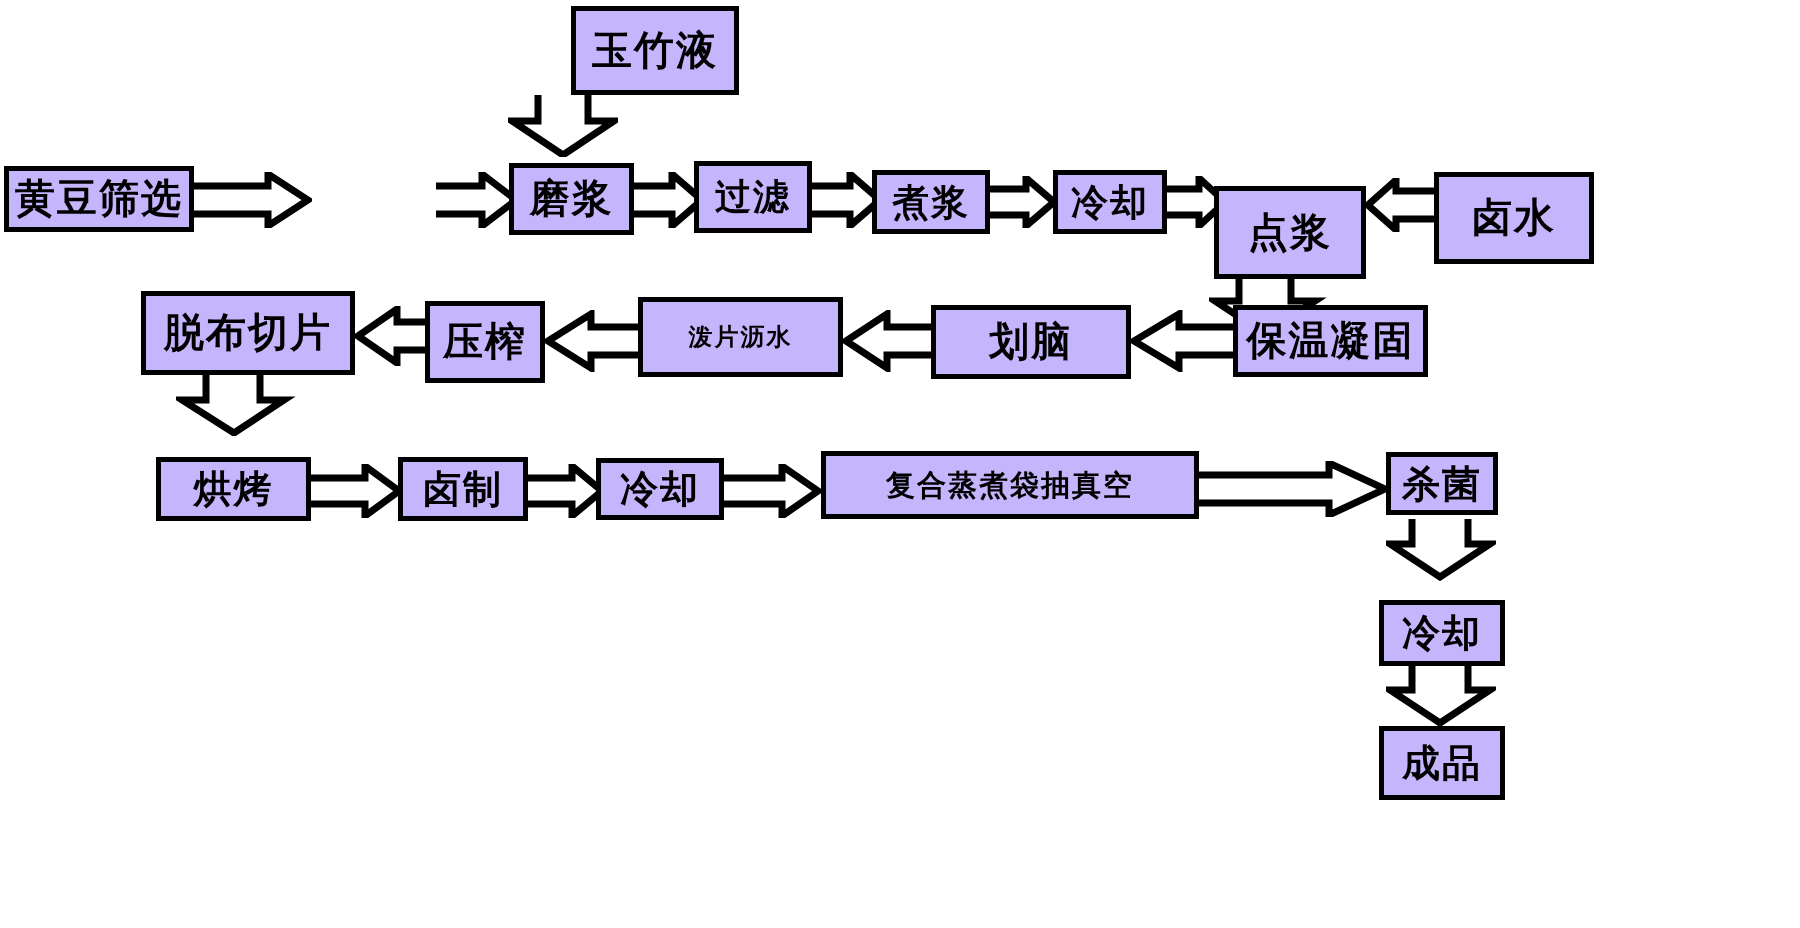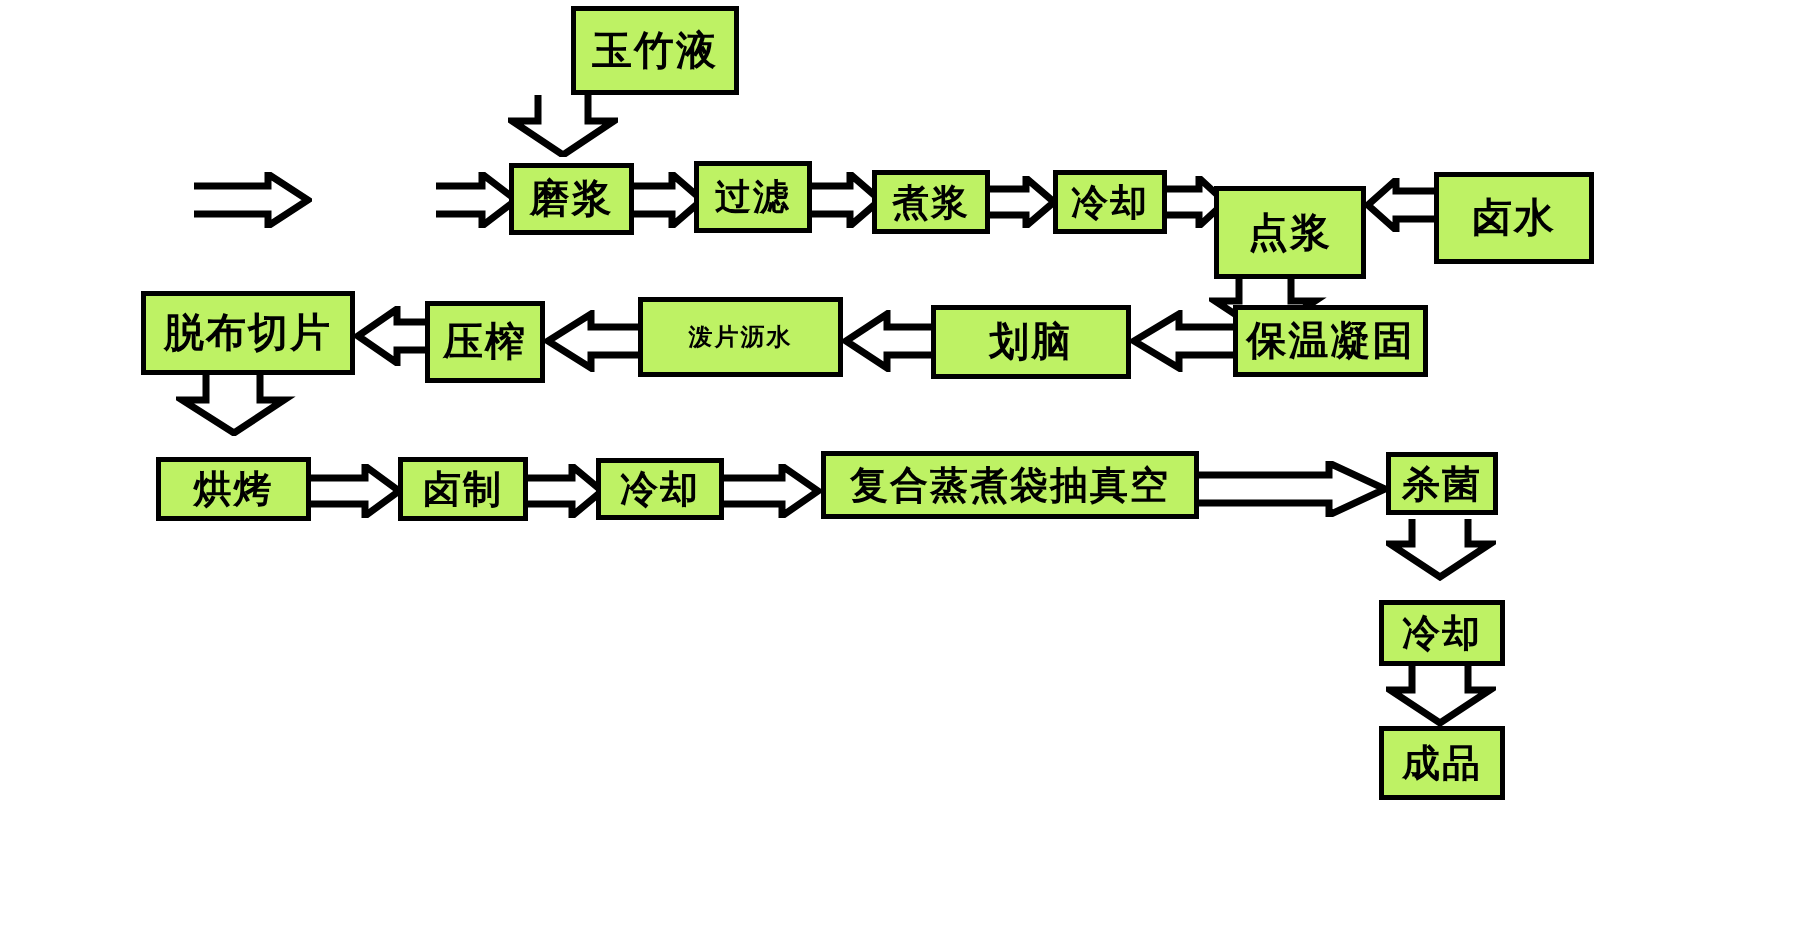--- a/index.html
+++ b/index.html
@@ -1,21 +1,21 @@
 <!DOCTYPE html>
 <html><head>
 <meta charset="utf-8">
 <style>
   html,body{margin:0;padding:0;background:#ffffff;}
   body{width:1800px;height:928px;position:relative;overflow:hidden;
        font-family:"Liberation Serif","DejaVu Serif",serif;}
   #stage{position:absolute;left:0;top:0;width:1800px;height:928px;}
 
   .node{position:absolute;box-sizing:border-box;border:5px solid #000;
-        background:#bef264;display:flex;align-items:center;justify-content:center;
+        background:#c4b5fd;display:flex;align-items:center;justify-content:center;
         color:#000;letter-spacing:2px;font-weight:600;white-space:nowrap;}
   .node span{display:block;line-height:1;}
 
   
   .arrow{position:absolute;}
   .arrow svg{display:block;}
 </style>
 </head>
 <body>
 
@@ -23,20 +23,23 @@
 
   <div class="node" style="left:571px;top:6px;width:168px;height:89px;font-size:40px;">
     <span>玉竹液</span>
   </div>
   <div class="arrow" style="left:508px;top:95px;">
     <svg width="110" height="62" viewBox="0 0 110 62">
       <path d="M30 0 L30 26 L4 26 L55 60 L106 26 L80 26 L80 0" fill="none" stroke="#000" stroke-width="7" stroke-linejoin="miter"></path>
     </svg>
   </div>
 
+  <div class="node" style="left:4px;top:166px;width:190px;height:66px;font-size:40px;">
+    <span>黄豆筛选</span>
+  </div>
   <div class="arrow" style="left:194px;top:172px;">
     <svg width="118" height="56" viewBox="0 0 118 56">
       <path d="M0 14 L74 14 L74 2 L114 28 L74 54 L74 42 L0 42" fill="none" stroke="#000" stroke-width="7" stroke-linejoin="miter"></path>
     </svg>
   </div>
 
   <div class="arrow" style="left:436px;top:172px;">
     <svg width="84" height="56" viewBox="0 0 84 56">
       <path d="M0 14 L46 14 L46 2 L80 28 L46 54 L46 42 L0 42" fill="none" stroke="#000" stroke-width="7" stroke-linejoin="miter"></path>
     </svg>
@@ -163,21 +166,21 @@
 
   <div class="node" style="left:596px;top:458px;width:128px;height:62px;font-size:38px;">
     <span>冷却</span>
   </div>
   <div class="arrow" style="left:724px;top:464px;">
     <svg width="98" height="54" viewBox="0 0 98 54">
       <path d="M0 14 L58 14 L58 2 L94 27 L58 52 L58 40 L0 40" fill="none" stroke="#000" stroke-width="7" stroke-linejoin="miter"></path>
     </svg>
   </div>
 
-  <div class="node" style="left:821px;top:451px;width:378px;height:68px;font-size:38px;">
+  <div class="node" style="left:821px;top:451px;width:378px;height:68px;font-size:29px;">
     <span>复合蒸煮袋抽真空</span>
   </div>
   <div class="arrow" style="left:1199px;top:461px;">
     <svg width="190" height="56" viewBox="0 0 190 56">
       <path d="M0 14 L130 14 L130 2 L186 28 L130 54 L130 42 L0 42" fill="none" stroke="#000" stroke-width="7" stroke-linejoin="miter"></path>
     </svg>
   </div>
 
   <div class="node" style="left:1386px;top:452px;width:112px;height:63px;font-size:38px;">
     <span>杀菌</span>

